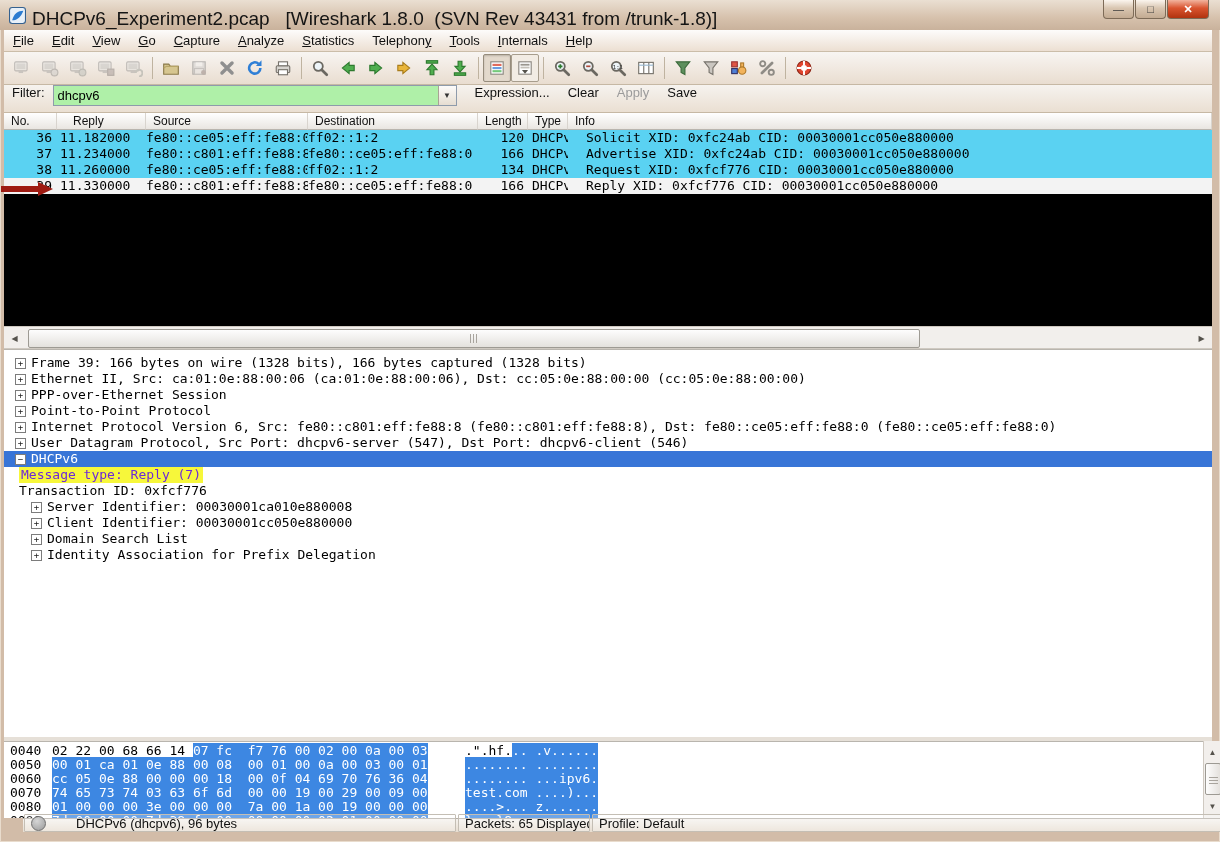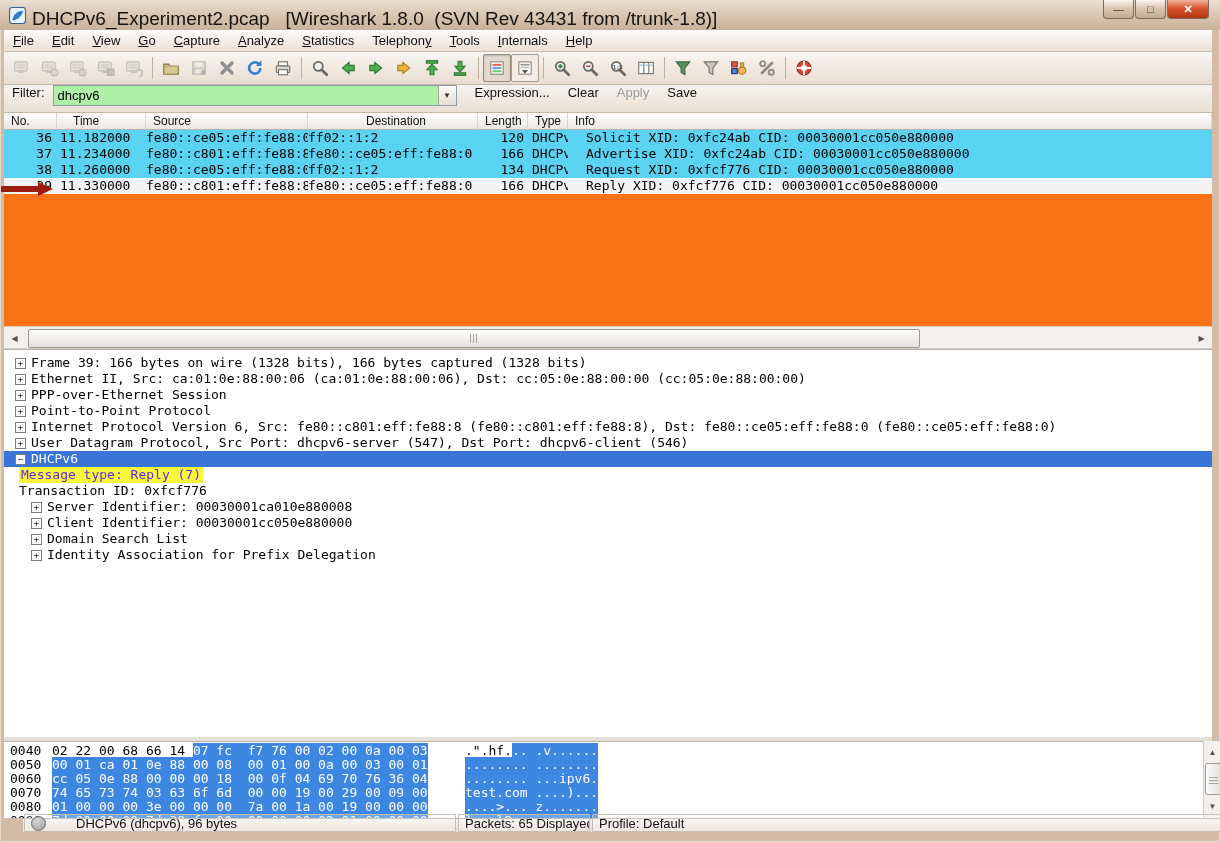--- a/index.html
+++ b/index.html
@@ -32,21 +32,21 @@
              background:linear-gradient(#f6f3ef,#eadfd2);border-bottom:1px solid #c6b8a4;font-size:13px;box-sizing:border-box;padding-left:8px;}
   .filter-label{margin-right:8px;color:#111;}
   .filter-box{position:relative;width:404px;height:21px;border:1px solid #8e9bab;background:var(--filter-green);box-sizing:border-box;}
   .filter-input{position:absolute;left:0;top:0;width:385px;height:19px;border:none;outline:none;
                 background:transparent;font-family:"Liberation Sans",sans-serif;font-size:13px;padding:0 4px;color:#000;}
   .filter-drop{position:absolute;right:0;top:0;width:17px;height:19px;background:linear-gradient(#fcfbfa,#e6ddd1);
                border-left:1px solid #a9a295;display:flex;align-items:center;justify-content:center;font-size:8px;color:#333;}
   .fbtn{margin-left:18px;color:#111;}
   .fbtn.disabled{color:#9b9b9b;}
   
-  .packetlist{position:absolute;left:4px;top:113px;width:1208px;height:213px;background:#f97316;overflow:hidden;
+  .packetlist{position:absolute;left:4px;top:113px;width:1208px;height:213px;background:#000000;overflow:hidden;
               font-family:"DejaVu Sans Mono",monospace;font-size:13px;}
   .pl-header{display:flex;height:17px;font-family:"Liberation Sans",sans-serif;font-size:12px;}
   .pl-hcell{background:linear-gradient(#ffffff,#e9e6e1);border-right:1px solid #d8d4ce;border-bottom:1px solid #b9b5ae;
             box-sizing:border-box;padding:1px 0 0 7px;overflow:hidden;white-space:pre;color:#111;}
   .prow{display:flex;height:16px;line-height:16px;white-space:pre;}
   .prow.cyan{background:var(--row-cyan);}
   .prow.selrow{background:#f3f3f3;}
   .pcell{overflow:hidden;box-sizing:border-box;flex-shrink:0;}
   .c-no{width:53px;text-align:right;padding-right:5px;}
   .c-time{width:89px;padding-left:3px;}
@@ -390,23 +390,23 @@
       <span class="filter-drop">
           <span>▼</span>
         </span>
     </span>
     <span id="filter-buttons"><span class="fbtn">Expression...</span><span class="fbtn">Clear</span><span class="fbtn disabled">Apply</span><span class="fbtn">Save</span></span>
   </div>
 
   <div class="packetlist">
     <div class="pl-header" id="pl-header">
         <span class="pl-hcell" style="padding-left: 7px; width: 53px; flex-shrink: 0;">No.</span>
-        <span class="pl-hcell" style="padding-left: 16px; width: 89px; flex-shrink: 0;">Time</span>
+        <span class="pl-hcell" style="padding-left: 16px; width: 89px; flex-shrink: 0;">Reply</span>
         <span class="pl-hcell" style="padding-left: 7px; width: 162px; flex-shrink: 0;">Source</span>
-        <span class="pl-hcell" style="padding-left: 7px; width: 170px; flex-shrink: 0; text-align: center;">Destination</span>
+        <span class="pl-hcell" style="padding-left: 7px; width: 170px; flex-shrink: 0;">Destination</span>
         <span class="pl-hcell" style="padding-left: 7px; width: 50px; flex-shrink: 0;">Length</span>
         <span class="pl-hcell" style="padding-left: 7px; width: 40px; flex-shrink: 0;">Type</span>
         <span class="pl-hcell" style="padding-left: 7px; flex: 1 1 0%;">Info</span>
       </div>
     <div id="pl-rows">
         <div class="prow cyan"><span class="pcell c-no" style="width: 53px;">36</span><span class="pcell c-time" style="width: 89px;">11.182000</span><span class="pcell c-src" style="width: 162px;">fe80::ce05:eff:fe88:0</span><span class="pcell c-dst" style="width: 170px;">ff02::1:2</span><span class="pcell c-len" style="width: 50px;">120</span><span class="pcell c-type" style="width: 40px;">DHCPv6</span><span class="pcell c-info">Solicit XID: 0xfc24ab CID: 00030001cc050e880000</span></div>
         <div class="prow cyan"><span class="pcell c-no" style="width: 53px;">37</span><span class="pcell c-time" style="width: 89px;">11.234000</span><span class="pcell c-src" style="width: 162px;">fe80::c801:eff:fe88:8</span><span class="pcell c-dst" style="width: 170px;">fe80::ce05:eff:fe88:0</span><span class="pcell c-len" style="width: 50px;">166</span><span class="pcell c-type" style="width: 40px;">DHCPv6</span><span class="pcell c-info">Advertise XID: 0xfc24ab CID: 00030001cc050e880000</span></div>
         <div class="prow cyan"><span class="pcell c-no" style="width: 53px;">38</span><span class="pcell c-time" style="width: 89px;">11.260000</span><span class="pcell c-src" style="width: 162px;">fe80::ce05:eff:fe88:0</span><span class="pcell c-dst" style="width: 170px;">ff02::1:2</span><span class="pcell c-len" style="width: 50px;">134</span><span class="pcell c-type" style="width: 40px;">DHCPv6</span><span class="pcell c-info">Request XID: 0xfcf776 CID: 00030001cc050e880000</span></div>
         <div class="prow selrow"><span class="pcell c-no" style="width: 53px;">39</span><span class="pcell c-time" style="width: 89px;">11.330000</span><span class="pcell c-src" style="width: 162px;">fe80::c801:eff:fe88:8</span><span class="pcell c-dst" style="width: 170px;">fe80::ce05:eff:fe88:0</span><span class="pcell c-len" style="width: 50px;">166</span><span class="pcell c-type" style="width: 40px;">DHCPv6</span><span class="pcell c-info">Reply XID: 0xfcf776 CID: 00030001cc050e880000</span></div>
       </div>

